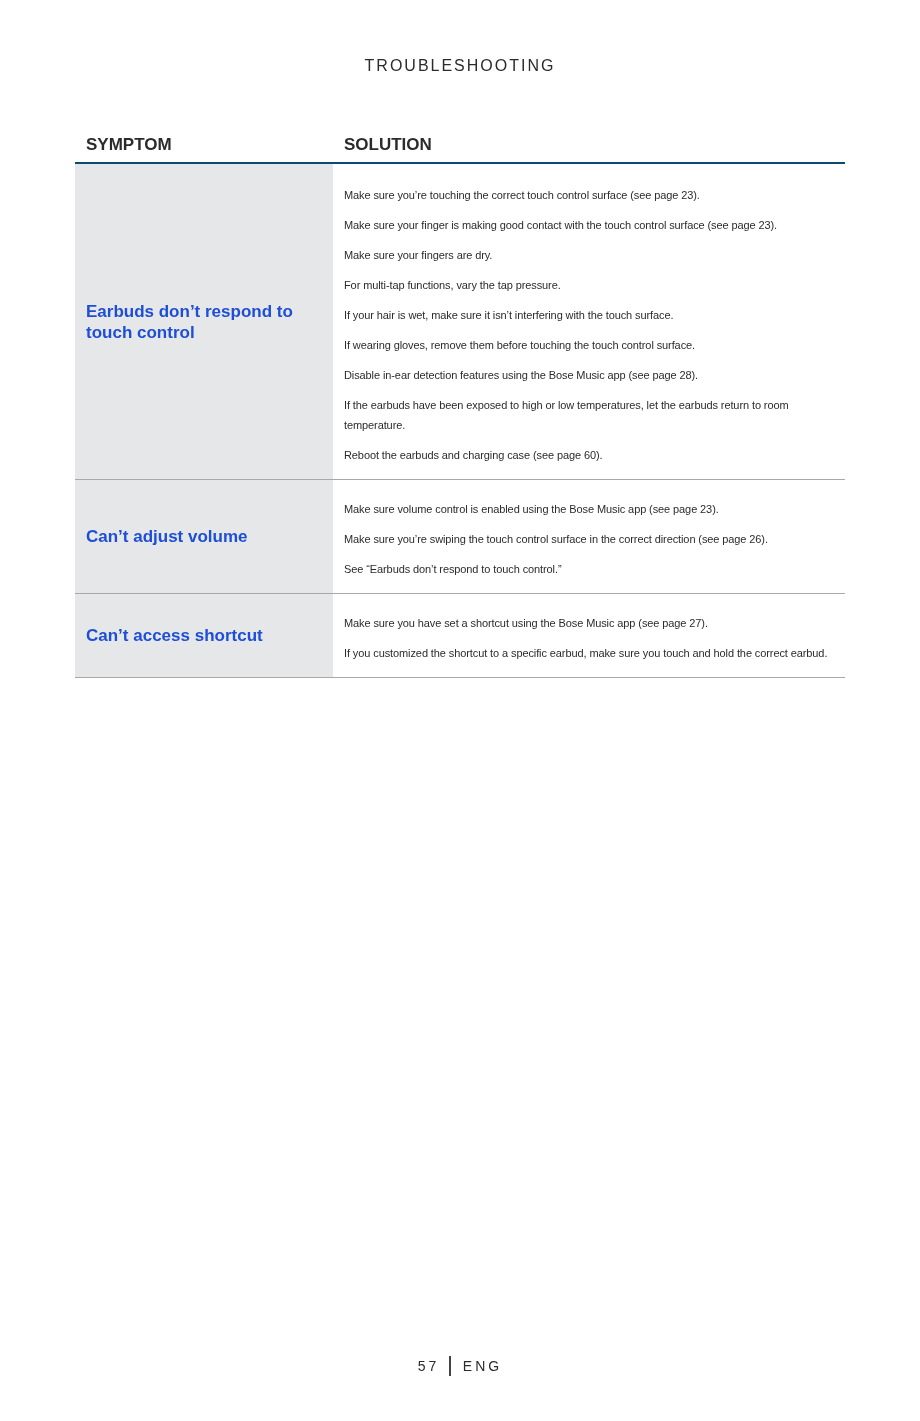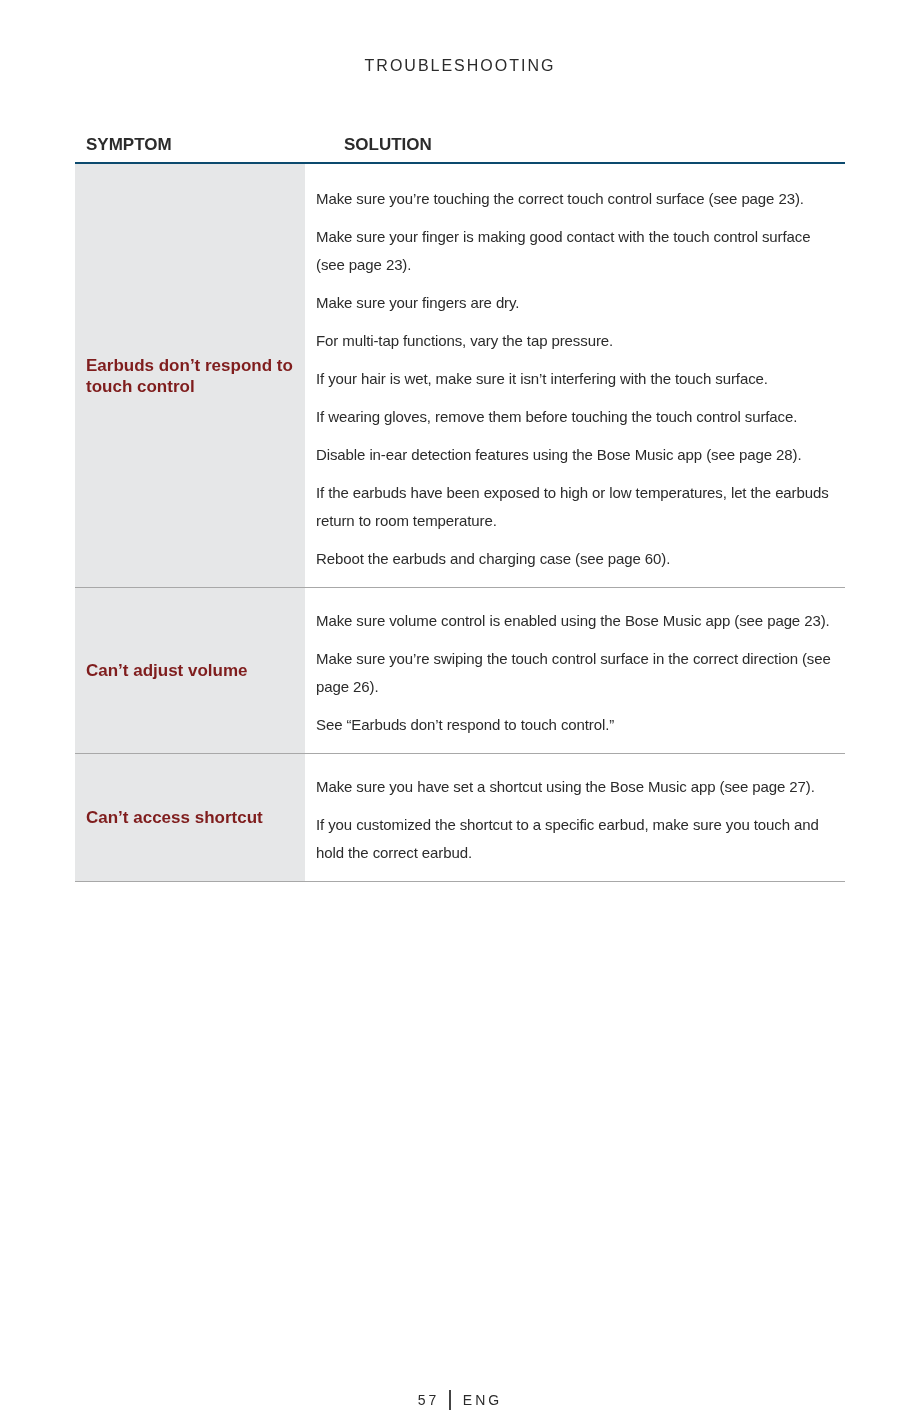--- a/index.html
+++ b/index.html
@@ -22,39 +22,39 @@
     .thead {
       display: flex; height: 34px; border-bottom: 2px solid #0c4a6e;
       font-weight: bold; font-size: 17px; color: #2b2b2b;
     }
     .thead .c1 { width: 258px; padding-left: 11px; box-sizing: border-box; line-height: 34px; }
     .thead .c2 { flex: 1; padding-left: 11px; box-sizing: border-box; line-height: 34px; }
     .row {
       display: flex; border-bottom: 1px solid #a8a8a8;
     }
     .row .symptom {
-      width: 230px; background: #e6e7e8; box-sizing: border-box;
+      width: 258px; background: #e6e7e8; box-sizing: border-box;
       padding: 0 11px; display: flex; align-items: center;
-      font-weight: bold; font-size: 17px; line-height: 21px; color: #7f1d1d;
+      font-weight: bold; font-size: 17px; line-height: 21px; color: #1d4ed8;
     }
     .row .solutions {
       flex: 1; box-sizing: border-box; padding: 20px 10px 14px 11px;
     }
     .sol {
-      font-size: 15px; line-height: 28px; color: #2b2b2b; margin-bottom: 10px;
+      font-size: 11px; line-height: 20px; color: #2b2b2b; margin-bottom: 10px;
       letter-spacing: -0.1px;
     }
     .sol:last-child { margin-bottom: 0; }
     .r1 .solutions { padding-top: 21px; padding-bottom: 14px; }
     .r2 .solutions { padding-top: 19px; padding-bottom: 14px; }
     .r3 .solutions { padding-top: 19px; padding-bottom: 14px; }
     .footer {
       position: absolute; top: 1356px; left: 0; width: 920px;
       display: flex; justify-content: center; align-items: center;
-      font-size: 14px; letter-spacing: 3px; color: #2b2b2b; margin-top: 34px;
+      font-size: 14px; letter-spacing: 3px; color: #2b2b2b;
     }
     .footer .sep { width: 1.5px; height: 20px; background: #444; margin: 0 12px 0 10px; }
   </style>
 </head>
 <body>
 
 <div class="header">
   <div class="rule"></div>
   <div class="title">TROUBLESHOOTING</div>
   <div class="rule"></div>

